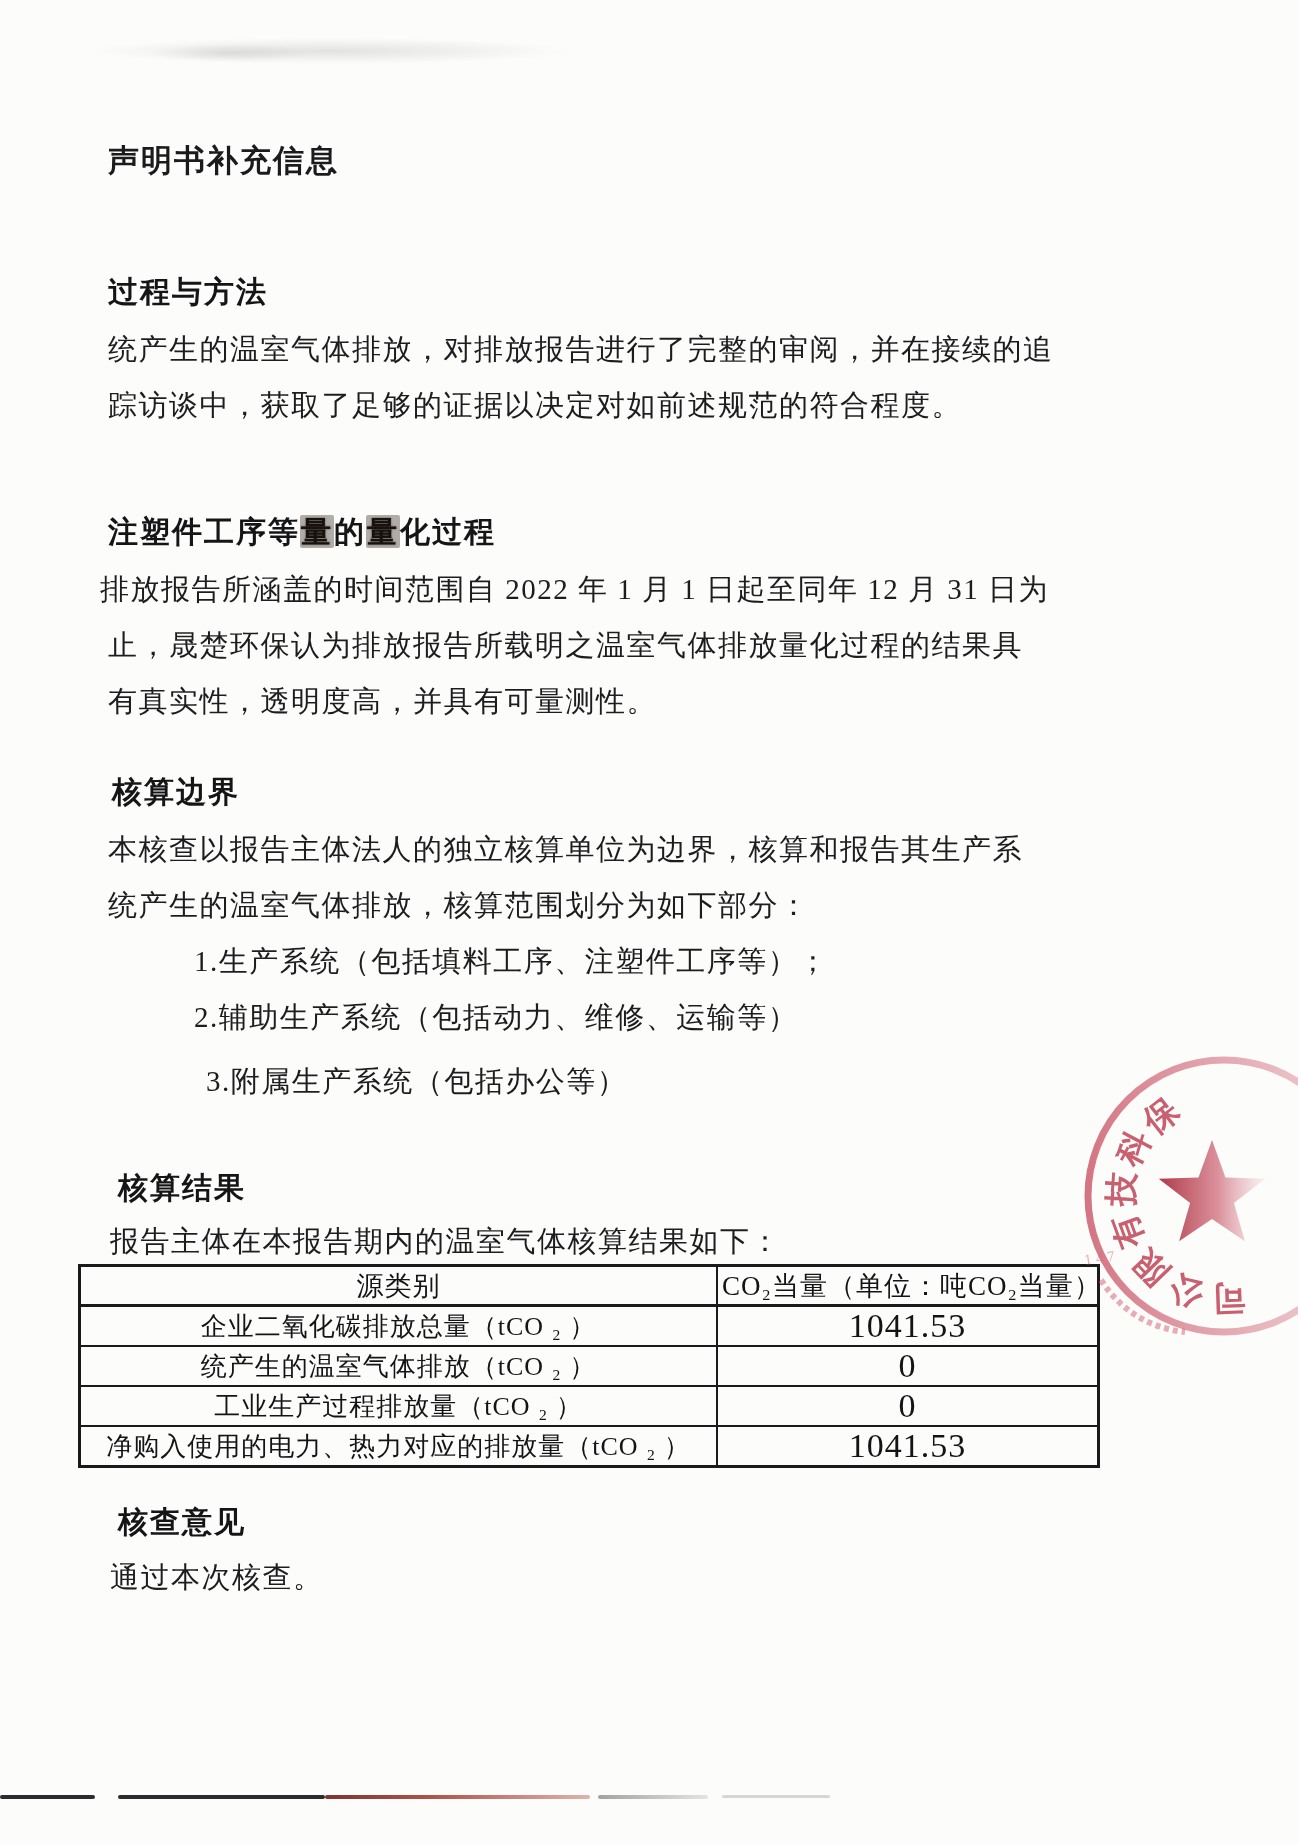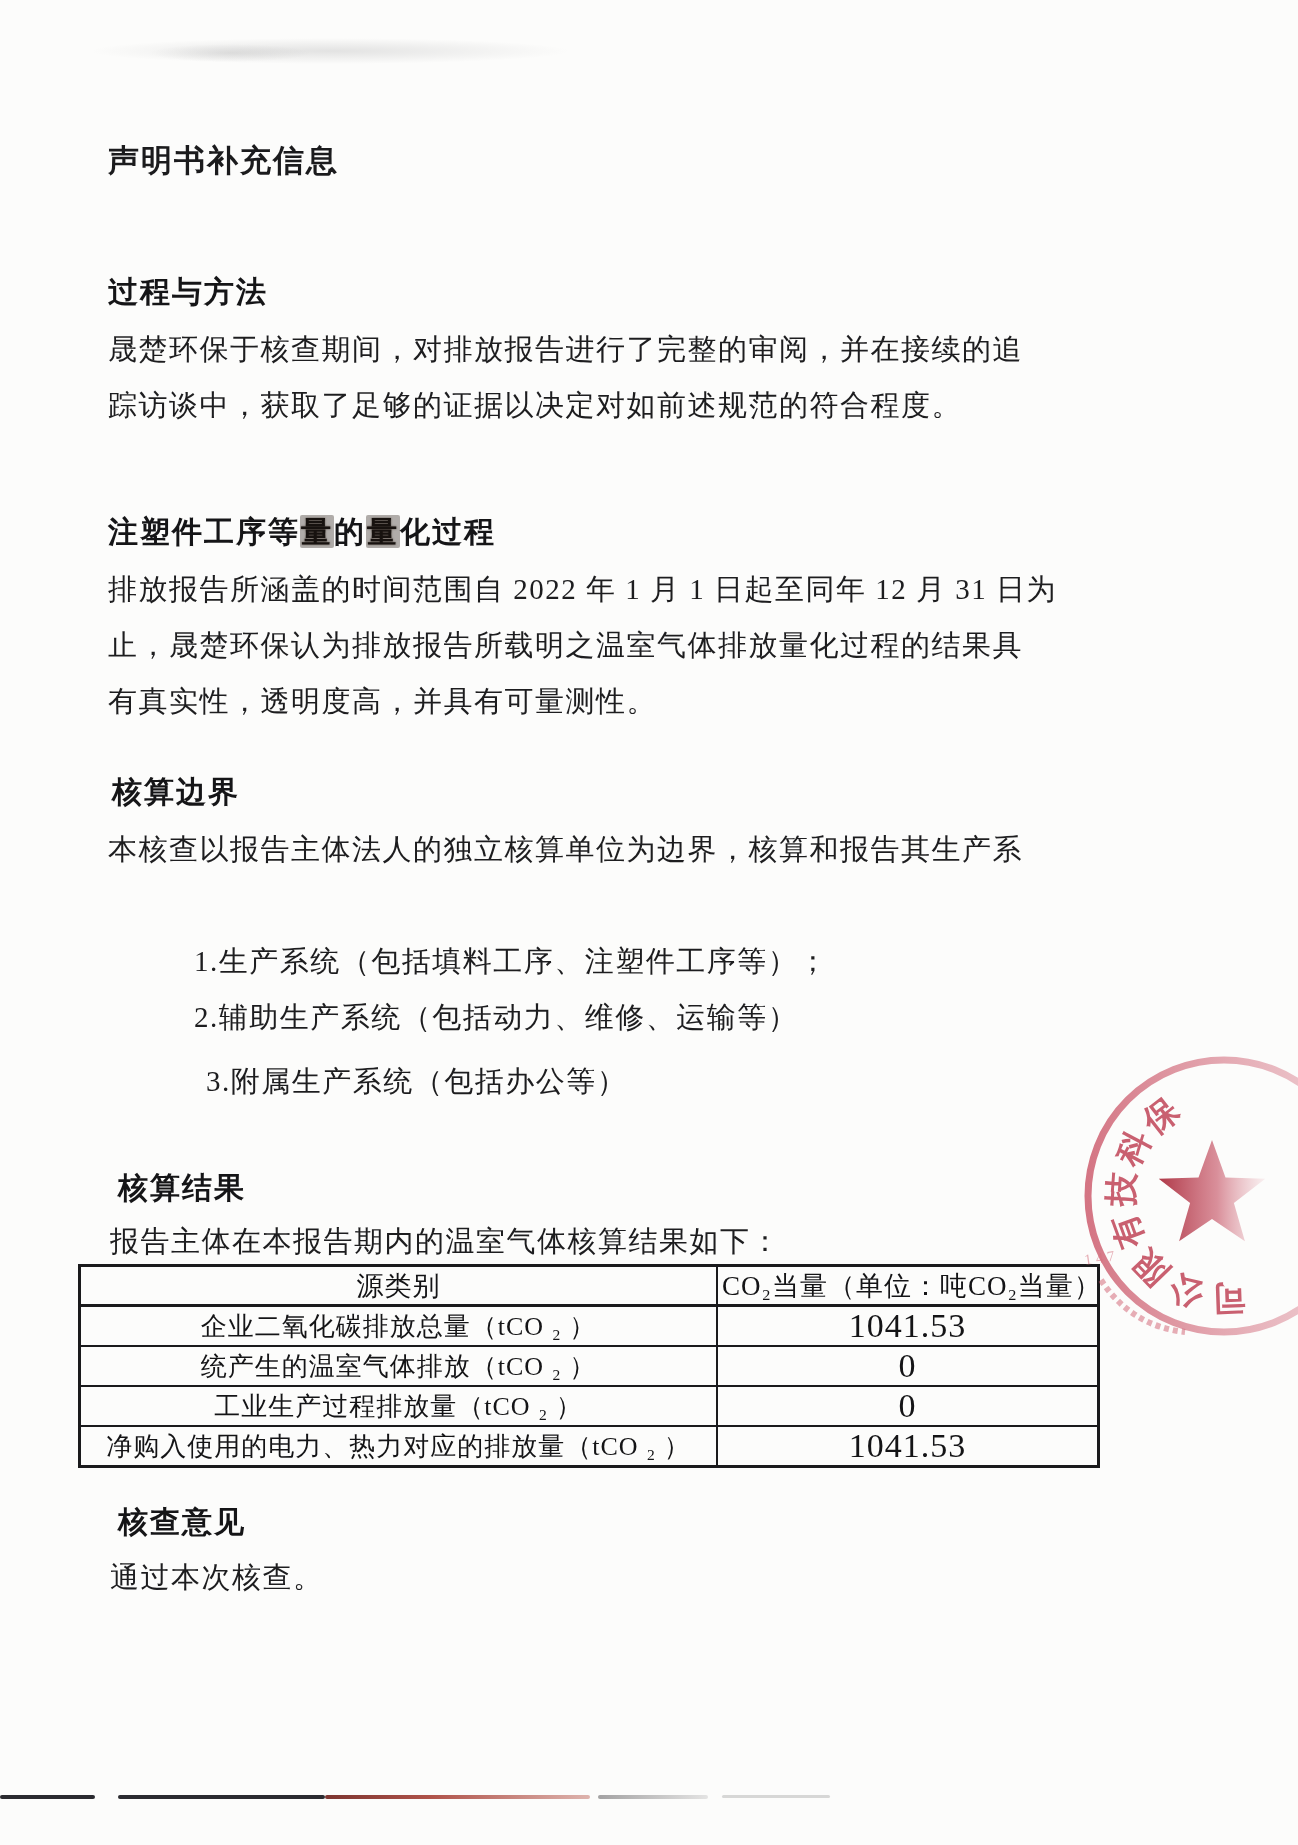--- a/index.html
+++ b/index.html
@@ -68,32 +68,33 @@
 <body>
 
 <div class="page">
 
   <div class="abs smear" style="left:90px;top:38px;width:480px;height:26px;"></div>
   <div class="abs smear" style="left:150px;top:44px;width:160px;height:18px;opacity:.8;"></div>
 
   <div class="abs doc-title">声明书补充信息</div>
 
   <div class="abs h" style="left:108px;top:272px;">过程与方法</div>
-  <div class="abs line" style="left:108px;top:330px;">晟楚环保于核查期间，对排放报告进行了完整的审阅，并在接续的追</div>
+  <div class="abs line" style="left:108px;top:330px;">统产生的温室气体排放，对排放报告进行了完整的审阅，并在接续的追</div>
   <div class="abs line" style="left:108px;top:386px;">踪访谈中，获取了足够的证据以决定对如前述规范的符合程度。</div>
 
   <div class="abs h" style="left:108px;top:512px;">
     <span>注塑件工序等</span><span class="smudge">量</span><span>的</span><span class="smudge">量</span><span>化过程</span>
   </div>
-  <div class="abs line" style="left:108px;top:570px;">排放报告所涵盖的时间范围自 2022 年 1 月 1 日起至同年 12 月 31 日为</div>
+  <div class="abs line" style="left:100px;top:570px;">排放报告所涵盖的时间范围自 2022 年 1 月 1 日起至同年 12 月 31 日为</div>
   <div class="abs line" style="left:108px;top:626px;">止，晟楚环保认为排放报告所载明之温室气体排放量化过程的结果具</div>
   <div class="abs line" style="left:108px;top:682px;">有真实性，透明度高，并具有可量测性。</div>
 
   <div class="abs h" style="left:112px;top:772px;">核算边界</div>
   <div class="abs line" style="left:108px;top:830px;">本核查以报告主体法人的独立核算单位为边界，核算和报告其生产系</div>
+  <div class="abs line" style="left:108px;top:886px;">统产生的温室气体排放，核算范围划分为如下部分：</div>
   <div class="abs line indent" style="top:942px;">1.生产系统（包括填料工序、注塑件工序等）；</div>
   <div class="abs line indent" style="top:998px;">2.辅助生产系统（包括动力、维修、运输等）</div>
   <div class="abs line indent" style="top:1062px;margin-left:12px;">3.附属生产系统（包括办公等）</div>
 
   <div class="abs h" style="left:118px;top:1168px;">核算结果</div>
   <div class="abs line" style="left:110px;top:1222px;">报告主体在本报告期内的温室气体核算结果如下：</div>
 
   <table class="results-table">
     <tbody>
         <tr>

